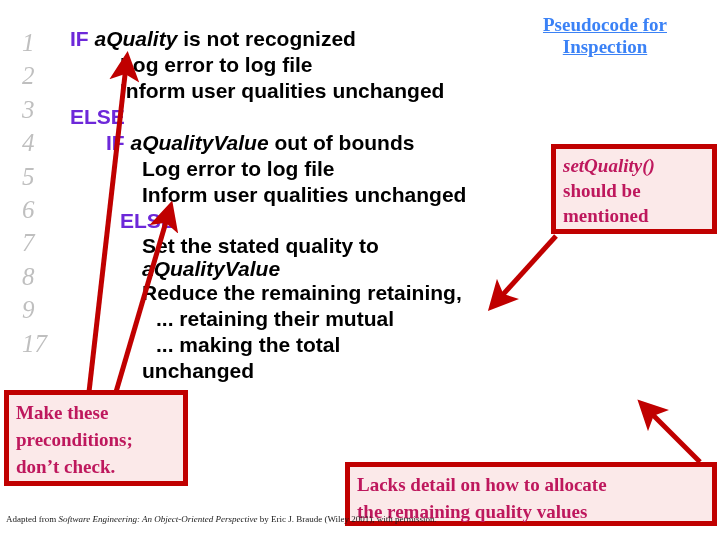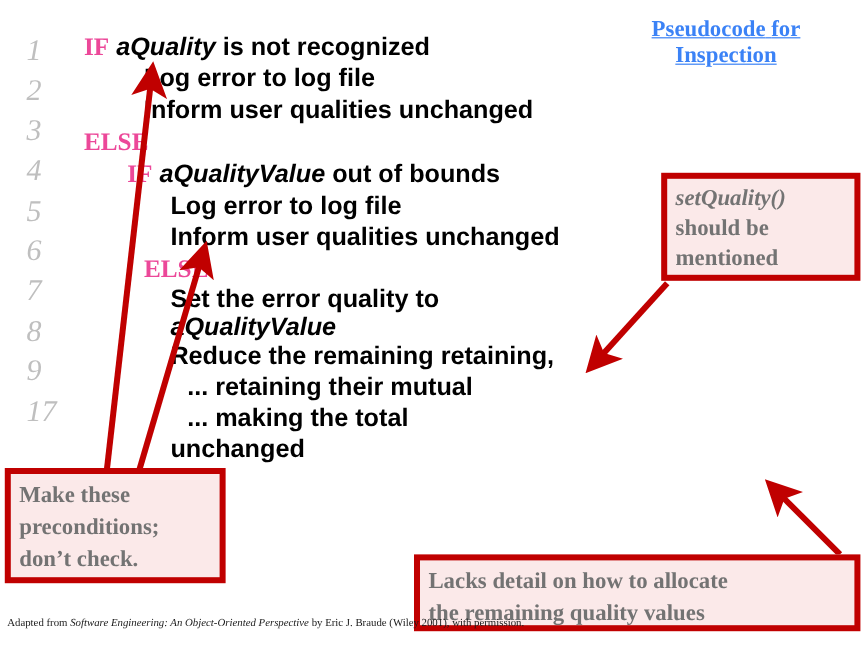--- a/index.html
+++ b/index.html
@@ -66,38 +66,38 @@
   .cl {
     font-family: "Liberation Sans", sans-serif;
     font-weight: bold;
     font-size: 21px;
     line-height: 26px;
     color: #000000;
     white-space: nowrap;
     margin: 0;
     padding: 0;
   }
-  .kw { color: #ec4899; font-family: Liberation Serif, serif; }
+  .kw { color: #6d28d9; }
   .var { font-style: italic; }
   .i1 { padding-left: 0px; }
   .i2 { padding-left: 36px; }
   .i3 { padding-left: 50px; }
   .i4 { padding-left: 72px; }
   .i5 { padding-left: 86px; }
   .tight { line-height: 23px; }
 
   
   .callout {
     position: absolute;
     background: #FBE9E9;
     border: 5px solid #C00000;
     box-sizing: border-box;
     font-family: "Liberation Serif", serif;
     font-weight: bold;
-    color: #737373;
+    color: #be185d;
     padding: 4px 7px;
   }
   .callout span { display: block; }
 
   #callout-setquality {
     left: 551px;
     top: 144px;
     width: 166px;
     height: 90px;
     font-size: 19px;
@@ -176,21 +176,21 @@
     <div class="cl i1"><span class="kw">ELSE</span></div>
 
     <div class="cl i2"><span class="kw">IF</span> <span class="var">aQualityValue</span><span> out of bounds</span></div>
 
     <div class="cl i4"><span>Log error to log file</span></div>
 
     <div class="cl i4"><span>Inform user qualities unchanged</span></div>
 
     <div class="cl i3"><span class="kw">ELSE</span></div>
 
-    <div class="cl i4 tight"><span>Set the error quality to</span></div>
+    <div class="cl i4 tight"><span>Set the stated quality to</span></div>
 
     <div class="cl i4 tight"><span class="var">aQualityValue</span></div>
 
     <div class="cl i4"><span>Reduce the remaining retaining,</span></div>
 
     <div class="cl i5"><span>... retaining their mutual</span></div>
 
 
     <div class="cl i5"><span>... making the total</span></div>
 

